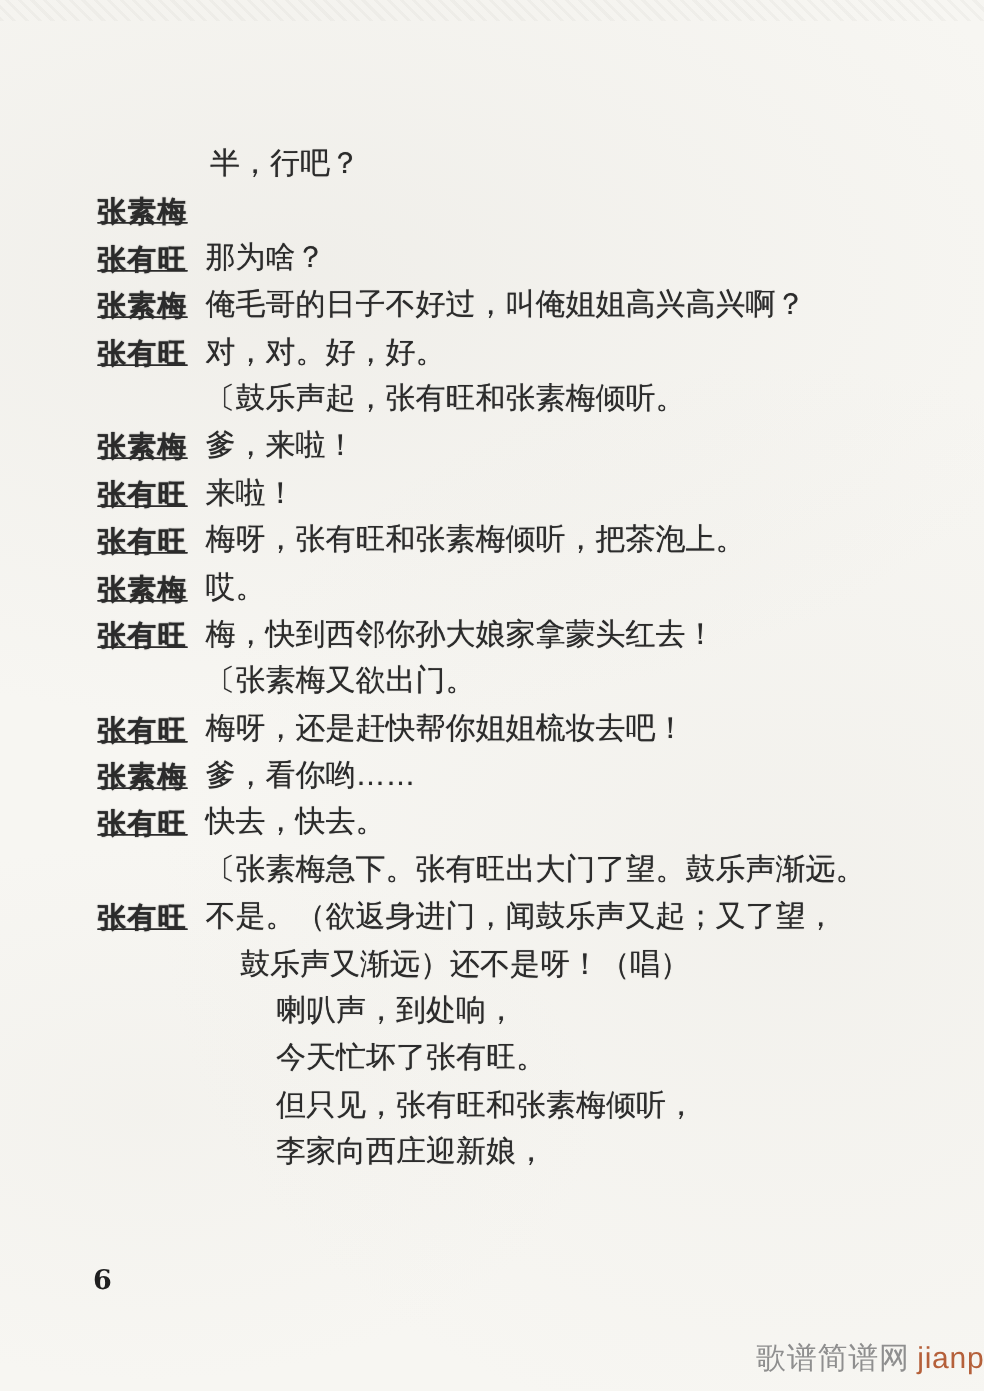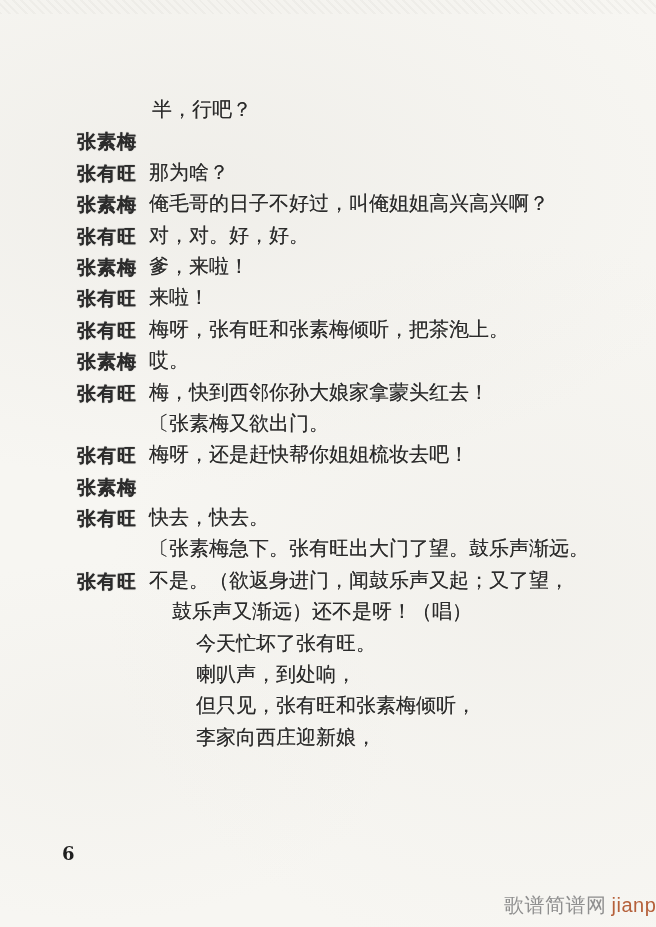--- a/index.html
+++ b/index.html
@@ -26,40 +26,40 @@
     height: 14px;
     background: repeating-linear-gradient(45deg,
       rgba(185,183,176,0.18) 0 2px, rgba(185,183,176,0) 2px 6px);
     opacity: 0.6;
   }
   .lines {
     position: absolute;
     top: 96px;
     left: 0;
     right: 0;
-    margin-left: 12px;
   }
   .line {
     position: relative;
     height: 31.4px;
     box-sizing: border-box;
     padding-left: 137px;
     font-size: 20px;
     line-height: 27px;
     white-space: nowrap;
     text-shadow: 0 0 0.5px rgba(35,35,35,0.65);
   }
   .line .speaker {
     position: absolute;
     left: 65px;
     top: 1px;
     font-weight: 700;
     font-size: 19px;
     letter-spacing: 1px;
     text-shadow: 0 0 0.8px rgba(25,25,25,0.9);
+    text-decoration: underline;
   }
   .line.wrap { padding-left: 160px; }
   .line.lyric { padding-left: 184px; }
   .line.continuation { padding-left: 140px; }
   .page-number {
     position: absolute;
     left: 62px;
     top: 843px;
     font-family: "DejaVu Serif", serif;
     font-weight: 700;
@@ -82,34 +82,35 @@
 
 <div class="scan-edge"></div>
 
 <div class="page">
   <div class="lines" id="lines-container">
       <div class="line continuation"><span class="text">半，行吧？</span></div>
       <div class="line dialogue"><span class="speaker">张素梅</span></div>
       <div class="line dialogue"><span class="speaker">张有旺</span><span class="text">那为啥？</span></div>
       <div class="line dialogue"><span class="speaker">张素梅</span><span class="text">俺毛哥的日子不好过，叫俺姐姐高兴高兴啊？</span></div>
       <div class="line dialogue"><span class="speaker">张有旺</span><span class="text">对，对。好，好。</span></div>
+      <div class="line stage"><span class="text">〔鼓乐声起，张有旺和张素梅倾听。</span></div>
       <div class="line dialogue"><span class="speaker">张素梅</span><span class="text">爹，来啦！</span></div>
       <div class="line dialogue"><span class="speaker">张有旺</span><span class="text">来啦！</span></div>
       <div class="line dialogue"><span class="speaker">张有旺</span><span class="text">梅呀，张有旺和张素梅倾听，把茶泡上。</span></div>
       <div class="line dialogue"><span class="speaker">张素梅</span><span class="text">哎。</span></div>
       <div class="line dialogue"><span class="speaker">张有旺</span><span class="text">梅，快到西邻你孙大娘家拿蒙头红去！</span></div>
       <div class="line stage"><span class="text">〔张素梅又欲出门。</span></div>
       <div class="line dialogue"><span class="speaker">张有旺</span><span class="text">梅呀，还是赶快帮你姐姐梳妆去吧！</span></div>
-      <div class="line dialogue"><span class="speaker">张素梅</span></div>
+      <div class="line dialogue"><span class="speaker">张素梅</span><span class="text">爹，看你哟……</span></div>
       <div class="line dialogue"><span class="speaker">张有旺</span><span class="text">快去，快去。</span></div>
       <div class="line stage"><span class="text">〔张素梅急下。张有旺出大门了望。鼓乐声渐远。</span></div>
       <div class="line dialogue"><span class="speaker">张有旺</span><span class="text">不是。（欲返身进门，闻鼓乐声又起；又了望，</span></div>
       <div class="line wrap"><span class="text">鼓乐声又渐远）还不是呀！（唱）</span></div>
+      <div class="line lyric"><span class="text">喇叭声，到处响，</span></div>
       <div class="line lyric"><span class="text">今天忙坏了张有旺。</span></div>
-      <div class="line lyric"><span class="text">喇叭声，到处响，</span></div>
       <div class="line lyric"><span class="text">但只见，张有旺和张素梅倾听，</span></div>
       <div class="line lyric"><span class="text">李家向西庄迎新娘，</span></div>
     </div>
 
   <div class="page-number">6</div>
 
   <div class="watermark">
     <span class="wm-name">歌谱简谱网</span><span class="wm-url">jianpu.cn</span>
   </div>
 </div>

